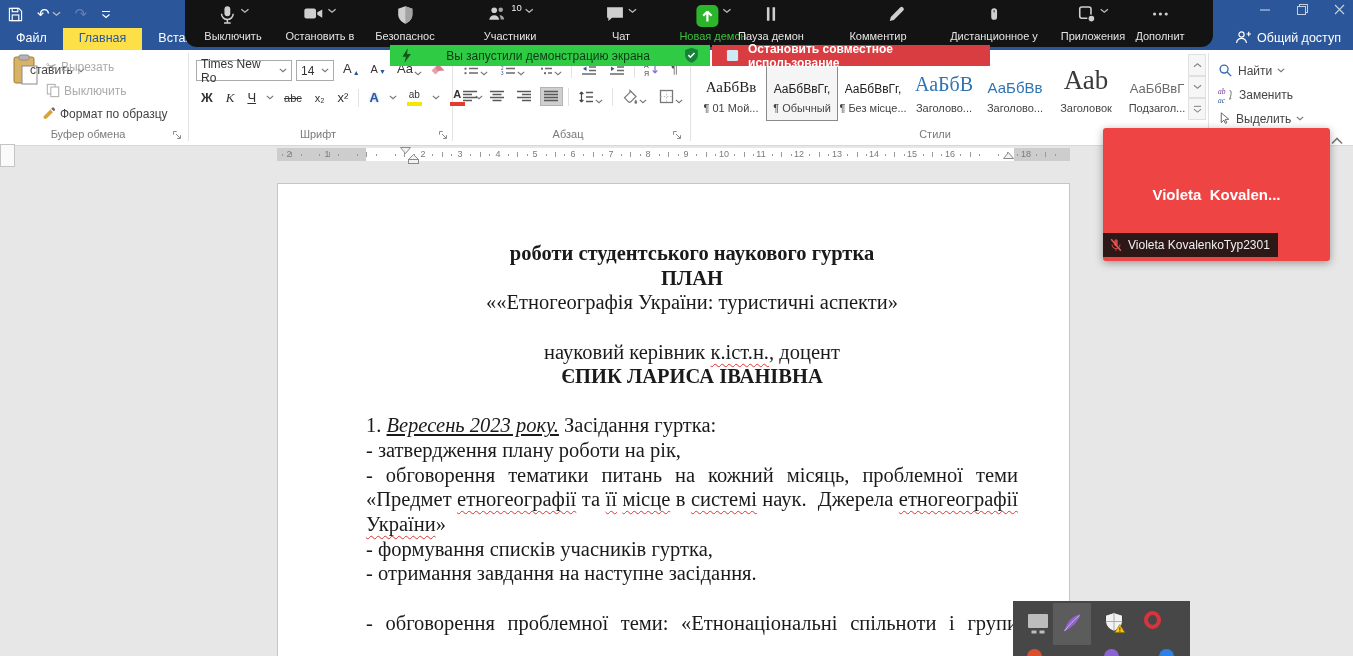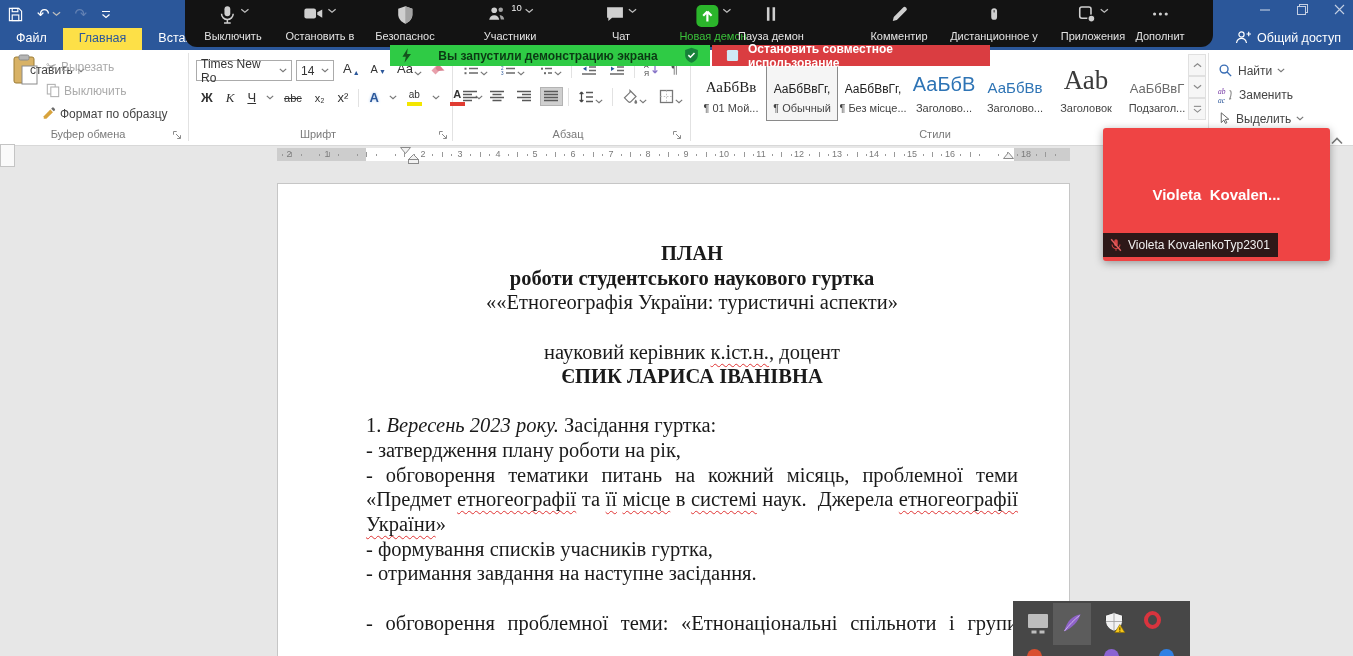--- a/index.html
+++ b/index.html
@@ -23,21 +23,21 @@
   .zitem{position:absolute;top:4px;transform:translateX(-50%);display:flex;
          flex-direction:column;align-items:center;cursor:default}
   .zico{height:24px;display:flex;align-items:flex-start;gap:3px;position:relative}
   .zlabel{font-size:11px;color:#e3e3e3;margin-top:2px;white-space:nowrap}
   .zlabel.accent{color:#3ac13a}
   .zbadge{font-size:9.5px;color:#eee;margin-top:-2px}
   .zchev{margin-top:4px}
   
   #banner-green{left:390px;top:45px;width:320px;height:21px;background:#2fcb45;
       z-index:50;display:flex;align-items:center;justify-content:space-between;padding:0 10px;box-sizing:border-box}
-  #banner-green span{font-size:12px;font-weight:bold;color:#0b3a14}
+  #banner-green span{font-size:12px;font-weight:normal;color:#0b3a14}
   #banner-red{left:712px;top:45px;width:278px;height:21px;background:#da3d41;z-index:50;
       display:flex;align-items:center;gap:9px;padding:0 14px;box-sizing:border-box;cursor:pointer}
   #banner-red span{font-size:12px;font-weight:bold;color:#fff}
   
   #ribbon{left:0;top:50px;width:1353px;height:95px;background:#fff;border-bottom:1px solid #d8d8d8}
   .gdiv{position:absolute;top:3px;width:1px;height:88px;background:#e2e2e2}
   .glabel{position:absolute;top:78px;font-size:11px;color:#7a7a7a;text-align:center;transform:translateX(-50%)}
   .launch{position:absolute;top:80px}
   .rbtn{position:absolute;display:flex;align-items:center;gap:4px;font-size:12px;color:#444}
   .rbtn.dis{color:#ababab}
@@ -66,21 +66,21 @@
   
   #page{left:277px;top:183px;width:793px;height:475px;background:#fff;
         border:1px solid #c6c6c6;border-bottom:none;box-sizing:border-box;
         padding:57px 51px 0 88px}
   .dl{height:24.65px;line-height:24.65px;font-family:"Liberation Serif",serif;
       font-size:20.5px;color:#1a1a1a;text-align:left}
   .dl.c{text-align:center}
   .dl.j{text-align:justify;text-align-last:justify}
   .dl .b{font-weight:bold}
   .dl .it{font-style:italic}
-  .dl .un{}
+  .dl .un{text-decoration:underline}
   .dl .sq{text-decoration:underline wavy #e03333 1px;text-underline-offset:3.5px}
   
   #vtile{left:1103px;top:128px;width:227px;height:133px;background:#ef4444;border-radius:3px;
          z-index:60;box-shadow:0 2px 8px rgba(0,0,0,.35)}
   #vname{position:absolute;left:0;right:0;top:58px;text-align:center;color:#fff;
          font-size:15px;font-weight:bold;white-space:pre}
   #vlabel{position:absolute;left:0;bottom:4px;height:24px;background:rgba(18,18,18,.88);
           display:flex;align-items:center;gap:5px;padding:0 8px 0 6px;color:#f0f0f0;font-size:12px}
   #collapse-ribbon{left:1330px;top:136px}
   
@@ -471,21 +471,21 @@
       </div>
       <div class="scell sel" style="left: 767px;">
         <div class="sprev" style="font-family:'Liberation Sans',sans-serif;font-size:12px;color:#222">АаБбВвГг,</div>
         <div class="slab">¶ Обычный</div>
       </div>
       <div class="scell" style="left: 838px;">
         <div class="sprev" style="font-family:'Liberation Sans',sans-serif;font-size:12px;color:#222">АаБбВвГг,</div>
         <div class="slab">¶ Без місце...</div>
       </div>
       <div class="scell" style="left: 909px;">
-        <div class="sprev" style="font-family:Liberation Sans, sans-serif;font-size:20px;color:#2e74b5">АаБбВ</div>
+        <div class="sprev" style="font-family:Liberation Serif, serif;font-size:20px;color:#2e74b5">АаБбВ</div>
         <div class="slab">Заголово...</div>
       </div>
       <div class="scell" style="left: 980px;">
         <div class="sprev" style="font-family:'Liberation Sans',sans-serif;font-size:15px;color:#2e74b5">АаБбВв</div>
         <div class="slab">Заголово...</div>
       </div>
       <div class="scell" style="left: 1051px;">
         <div class="sprev" style="font-family:'Liberation Serif',serif;font-size:27px;color:#3b3b3b">Ааb</div>
         <div class="slab">Заголовок</div>
       </div>
@@ -659,21 +659,21 @@
       <div class="zico">
         <span class="ic">
           <svg width="18" height="20" viewBox="0 0 24 24">
             <rect x="6.5" y="3" width="3.4" height="18" fill="#cfcfcf"></rect>
             <rect x="14" y="3" width="3.4" height="18" fill="#cfcfcf"></rect>
           </svg>
         </span>
       </div>
       <div class="zlabel">Пауза демон</div>
     </div>
-    <div class="zitem" style="left: 714px;">
+    <div class="zitem" style="left: 693px; align-items: flex-end;">
       <div class="zico">
         <span class="ic">
           <svg width="20" height="20" viewBox="0 0 24 24">
             <path d="M4 20.5l1.2-5L16.5 4.2a2.3 2.3 0 0 1 3.3 0l.4.4a2.3 2.3 0 0 1 0 3.3L8.9 19.2z" fill="#cfcfcf"></path>
           </svg>
         </span>
       </div>
       <div class="zlabel">Комментир</div>
     </div>
     <div class="zitem" style="left: 809px;">
@@ -843,22 +843,22 @@
         <path d="M5.5 0.5l5 6h-10z" fill="#f2f2f2" stroke="#8a8a8a"></path>
       </svg>
     </span>
   </div>
 <div class="abs" id="leftstub"></div>
 <div class="abs" id="collapse-ribbon"><span class="ic"><svg width="14" height="9" viewBox="0 0 14 9">
         <path d="M2 7.5L7 2.5l5 5" stroke="#7a7a7a" stroke-width="1.6" fill="none"></path>
       </svg></span></div>
 
 <div class="abs" id="page">
+    <div class="dl c"><span class="b">роботи студентського наукового гуртка</span></div>
     <div class="dl c"><span class="b">ПЛАН</span></div>
-    <div class="dl c"><span class="b">роботи студентського наукового гуртка</span></div>
     <div class="dl c"><span>««Етногеографія України: туристичні аспекти»</span></div>
     <div class="dl"></div>
     <div class="dl c"><span>науковий керівник </span><span class="sq">к.іст.н.</span><span>, доцент</span></div>
     <div class="dl c"><span class="b">ЄПИК ЛАРИСА ІВАНІВНА</span></div>
     <div class="dl"></div>
     <div class="dl"><span>1. </span><span class="it un">Вересень 2023 року.</span><span> Засідання гуртка:</span></div>
     <div class="dl"><span>- затвердження плану роботи на рік,</span></div>
     <div class="dl j"><span>- обговорення тематики питань на кожний місяць, проблемної теми</span></div>
     <div class="dl j"><span>«Предмет </span><span class="sq">етногеографії</span><span> та </span><span class="sq">її</span><span> </span><span class="sq">місце</span><span> в </span><span class="sq">системі</span><span> наук.&nbsp; Джерела </span><span class="sq">етногеографії</span></div>
     <div class="dl"><span class="sq">України</span><span>»</span></div>

